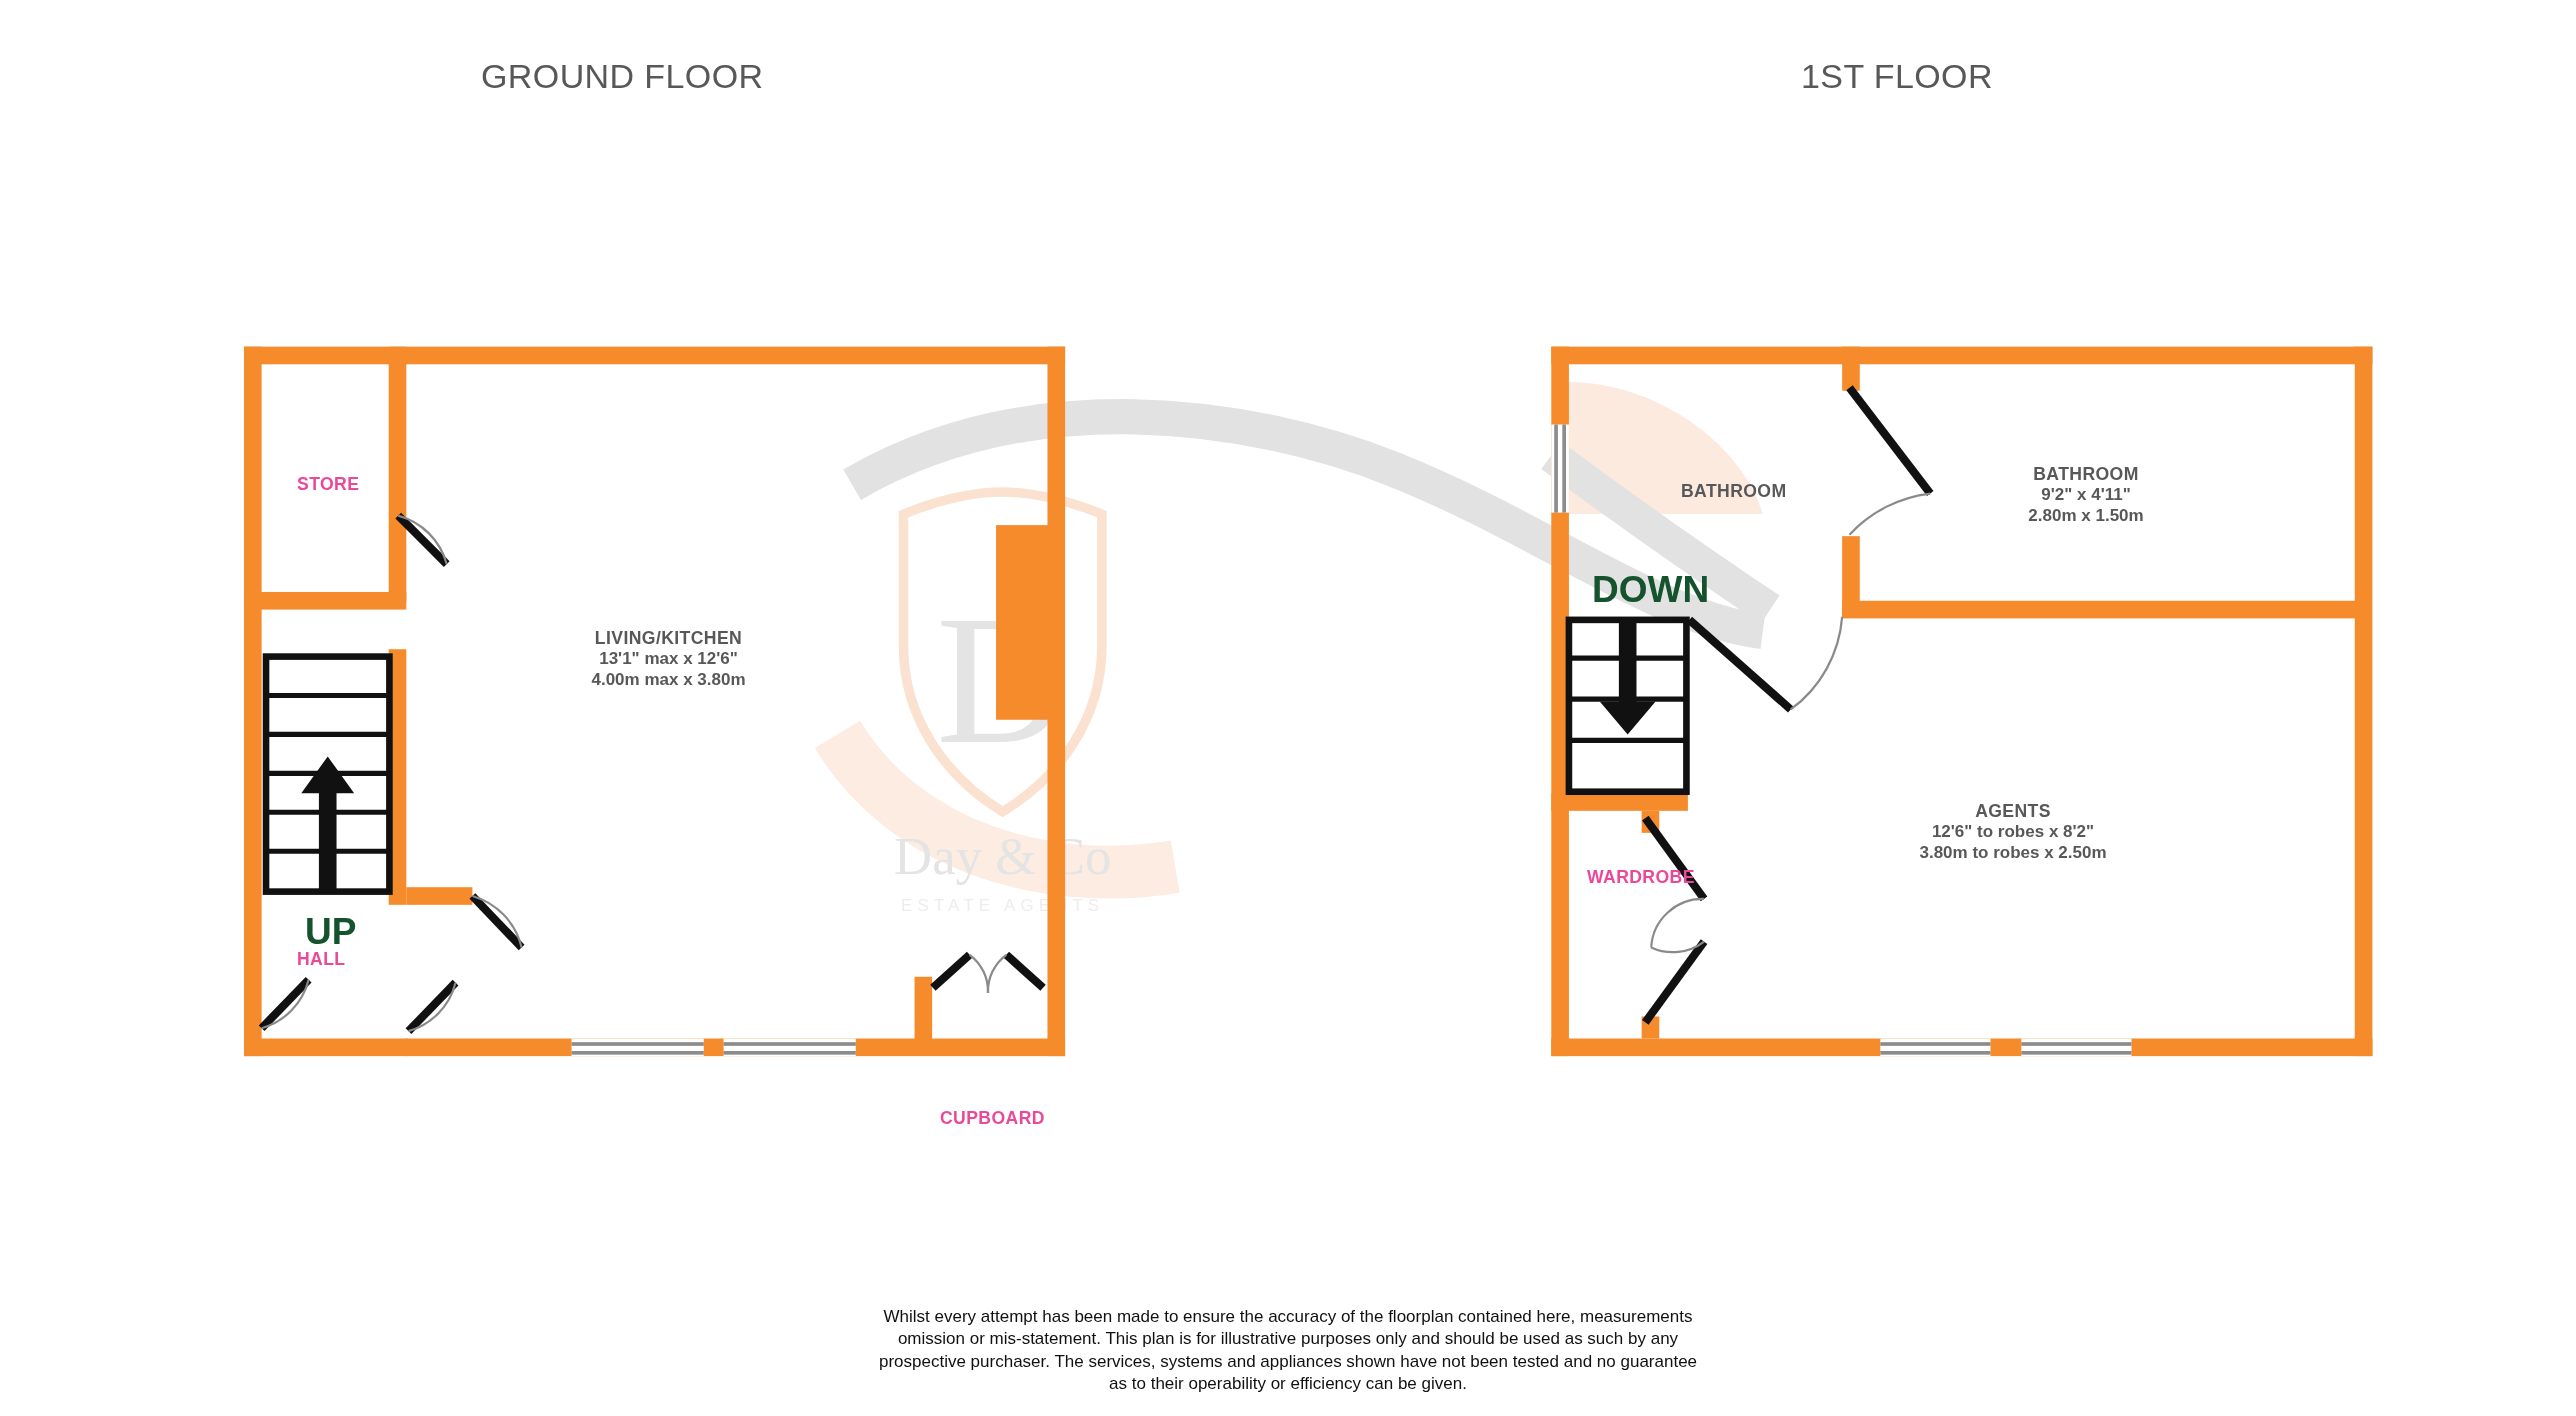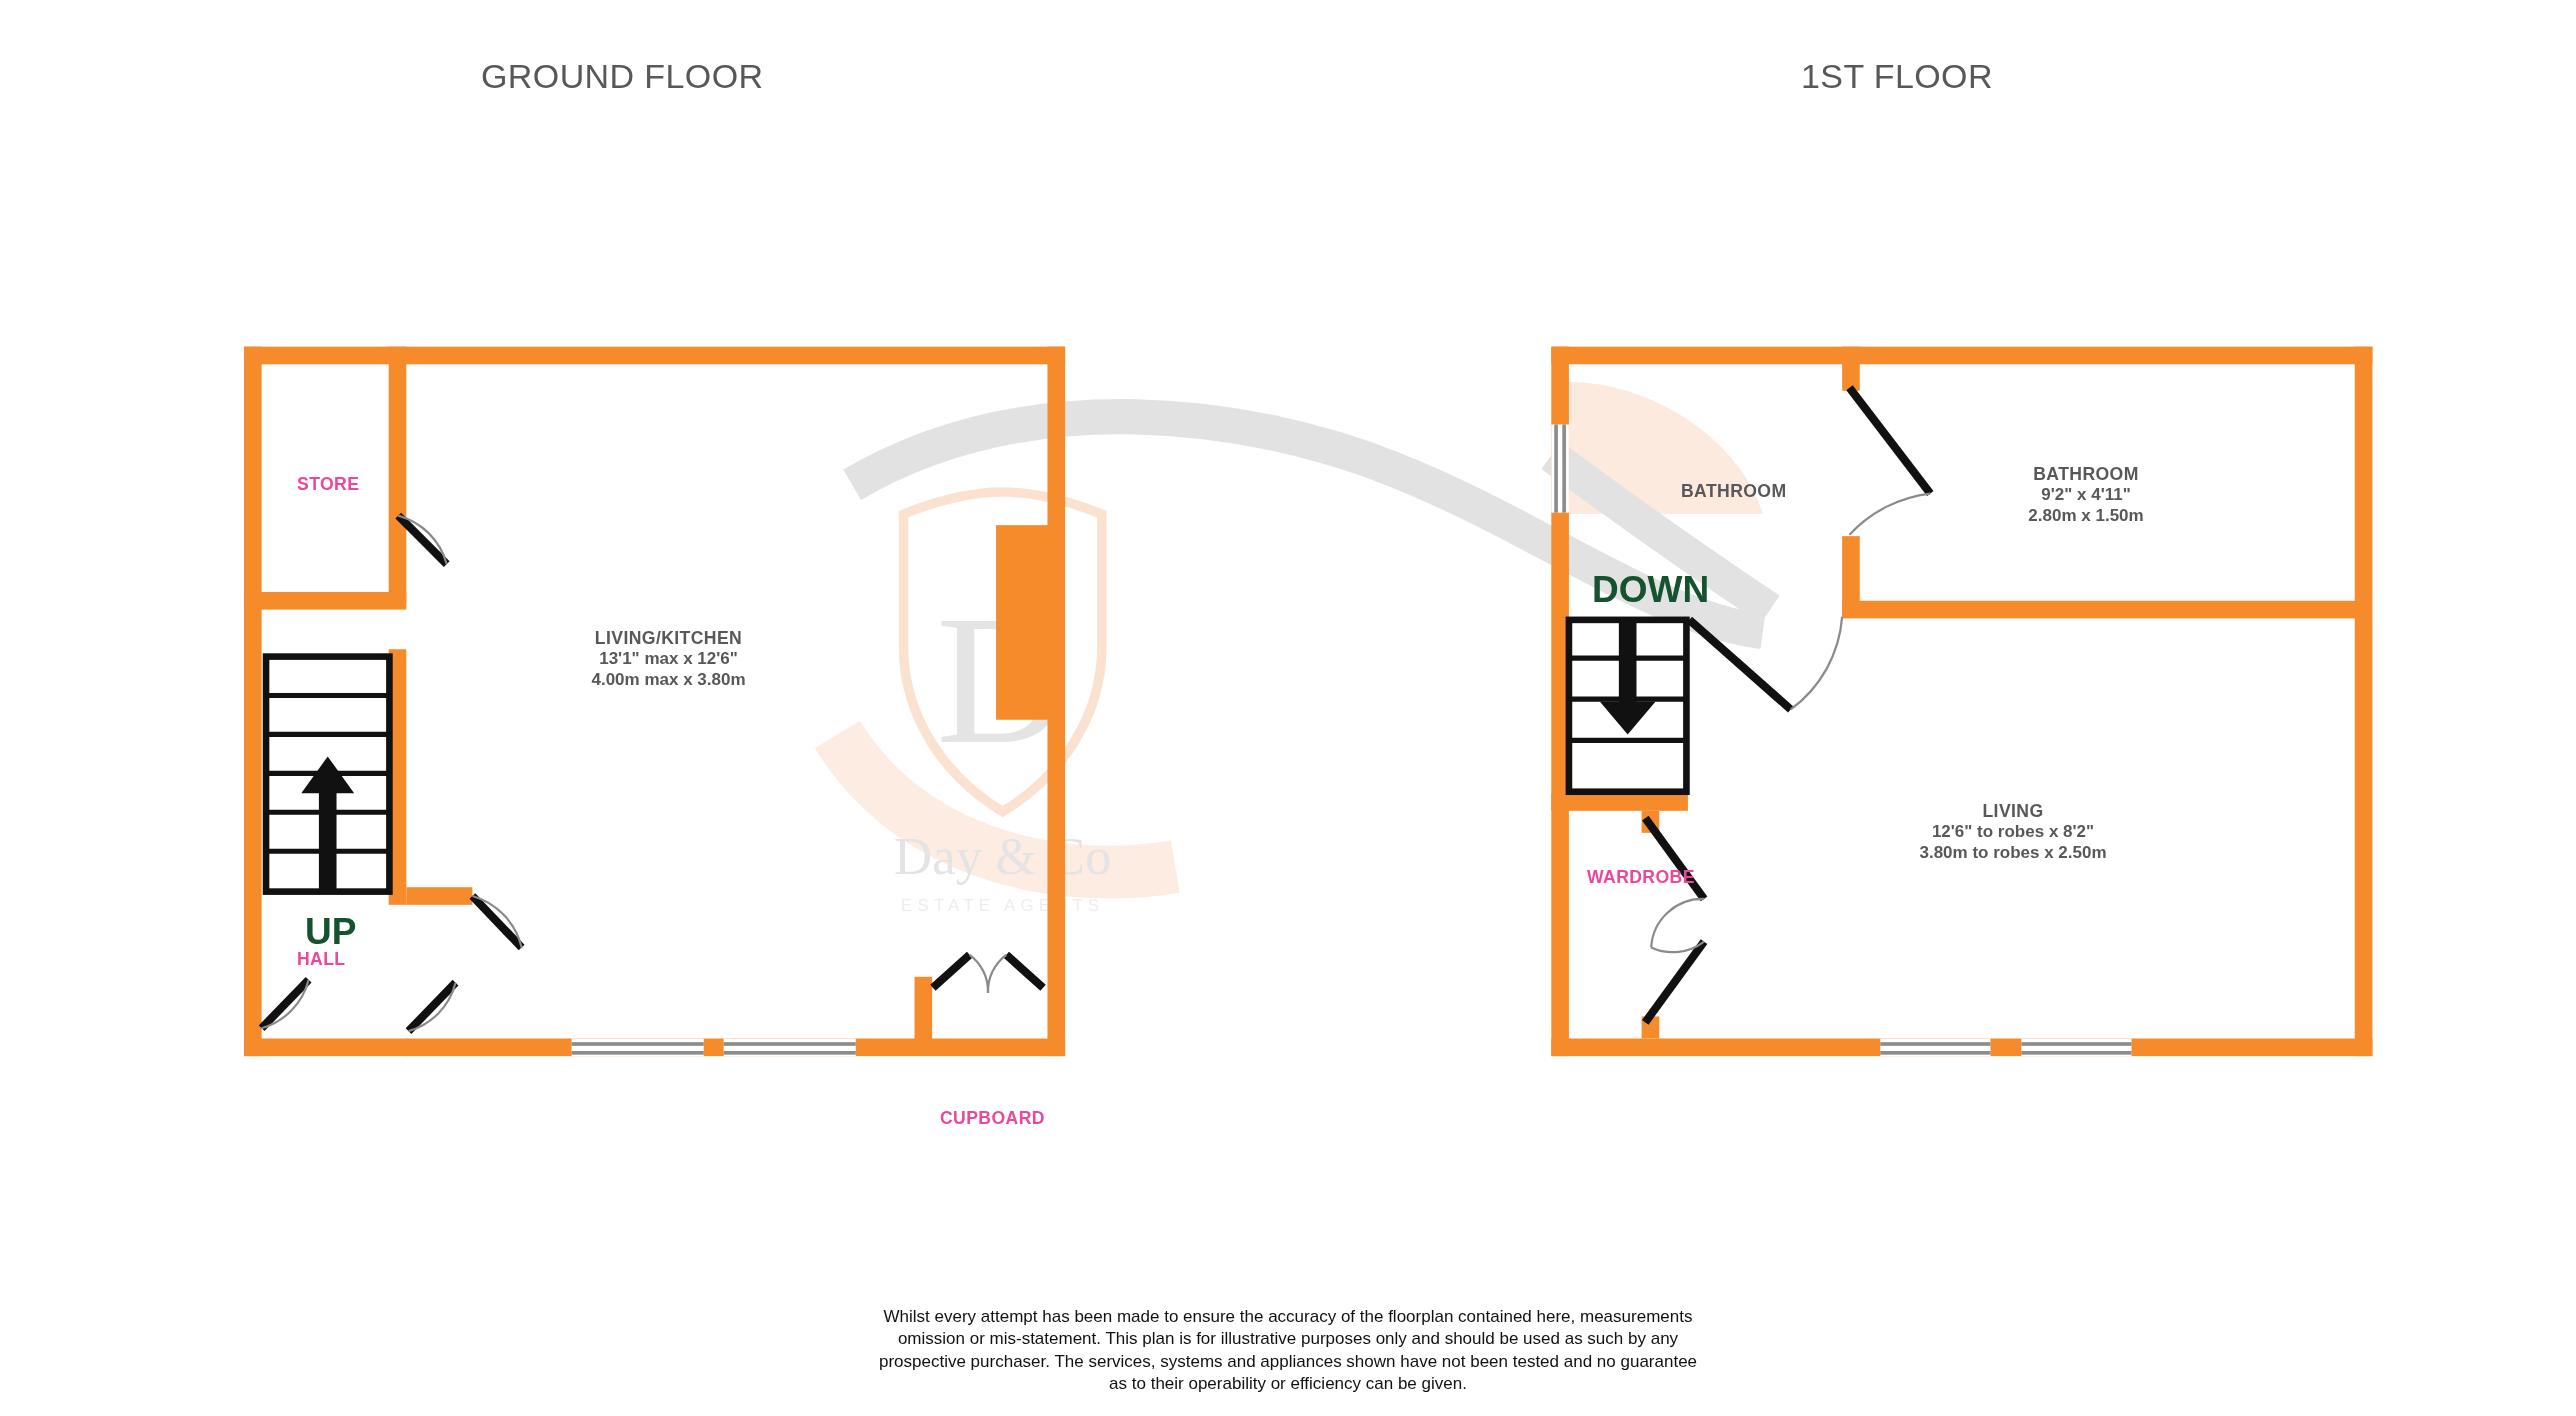--- a/index.html
+++ b/index.html
@@ -297,21 +297,21 @@
 
   <div class="room-label" style="left:1950px; top:464px; width:272px;">
     <span class="rl-name">BATHROOM</span>
     <span class="rl-dim">9'2"  x 4'11"</span>
     <span class="rl-dim">2.80m  x 1.50m</span>
   </div>
 
   <div class="dir-label" style="left:1592px; top:569px;">DOWN</div>
 
   <div class="room-label" style="left:1866px; top:801px; width:294px;">
-    <span class="rl-name">LIVING</span>
+    <span class="rl-name">AGENTS</span>
     <span class="rl-dim">12'6" to robes x 8'2"</span>
     <span class="rl-dim">3.80m to robes x 2.50m</span>
   </div>
 
   <div class="small-label" style="left:1587px; top:867px;">WARDROBE</div>
 
   <div id="disclaimer">
     <div>Whilst every attempt has been made to ensure the accuracy of the floorplan contained here, measurements</div>
     <div>omission or mis-statement. This plan is for illustrative purposes only and should be used as such by any</div>
     <div>prospective purchaser. The services, systems and appliances shown have not been tested and no guarantee</div>

